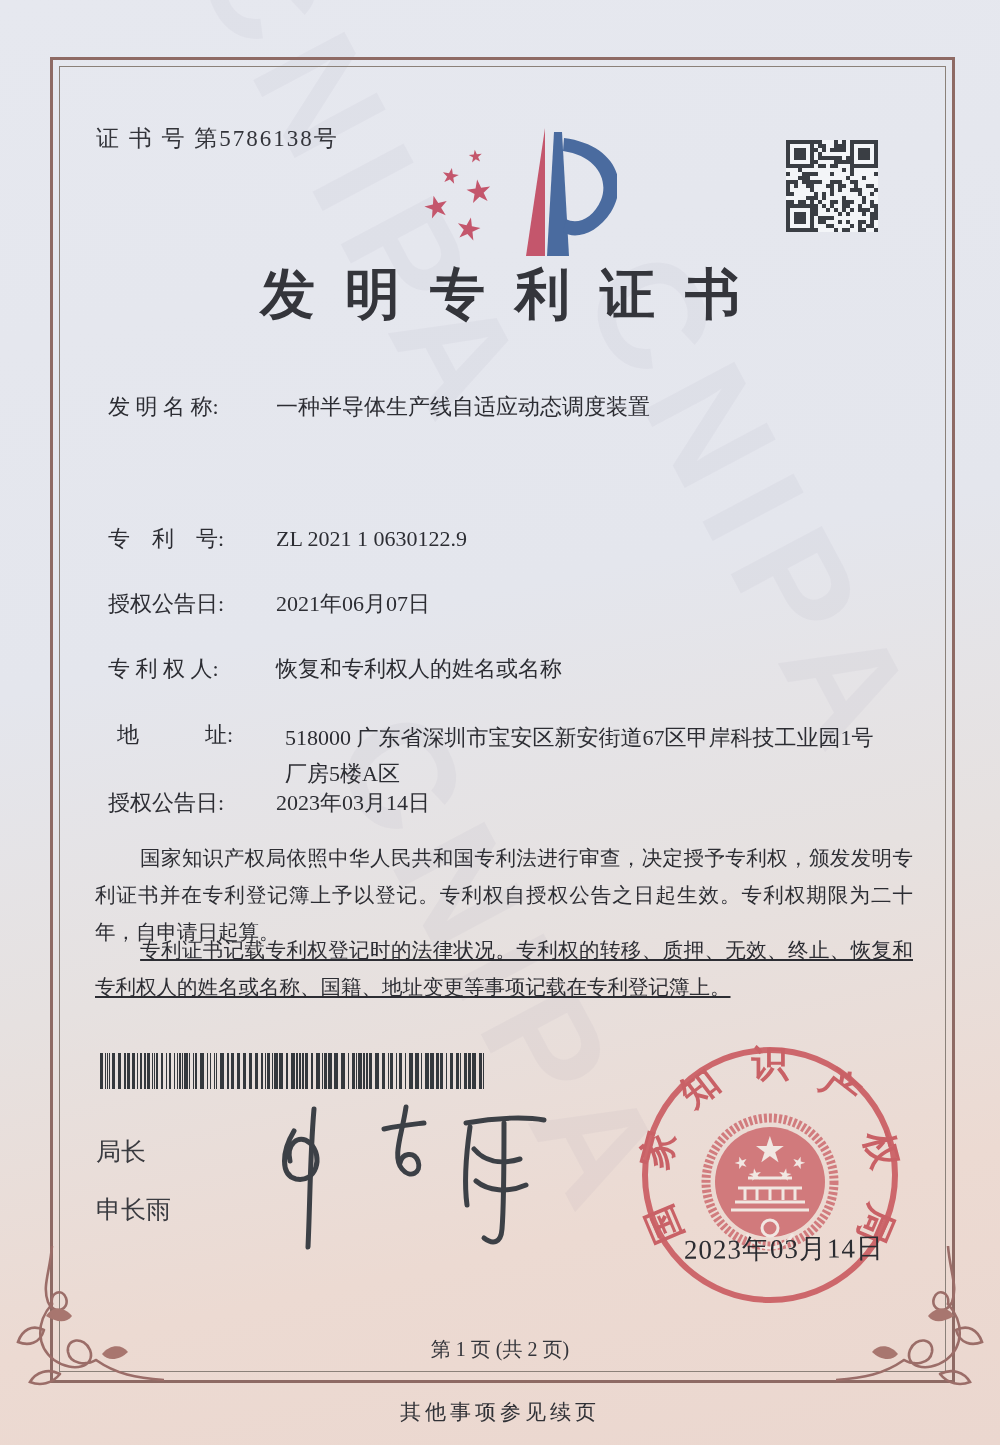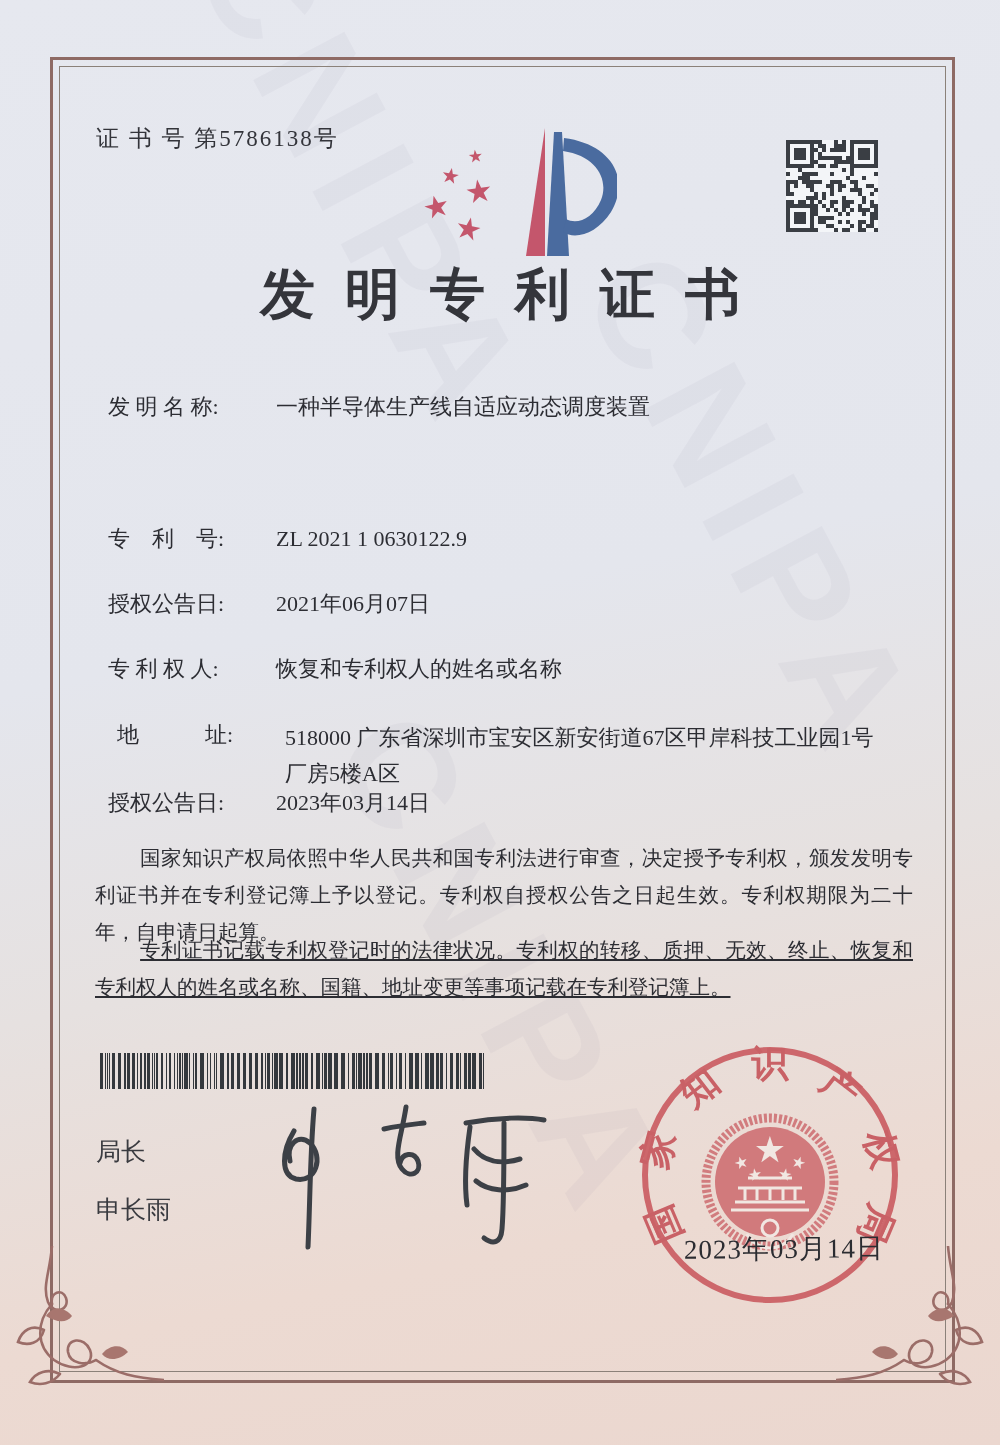--- a/index.html
+++ b/index.html
@@ -424,14 +424,16 @@
         <path d="M110,148 L110,160 M122,148 L122,160 M135,148 L135,160 M148,148 L148,160 M160,148 L160,160"></path>
         <path d="M100,162 L170,162"></path>
         <path d="M96,170 L174,170"></path>
         <path d="M112,194 A26,26 0 0 0 158,194"></path>
         <circle cx="135" cy="188" r="8"></circle>
       </g>
     </g>
   </svg>
   <div class="seal-date">2023年03月14日</div>
 
+  <div class="page-info">第 1 页 (共 2 页)</div>
+  <div class="cont-note">其他事项参见续页</div>
 
 </div>
 
 </body></html>

